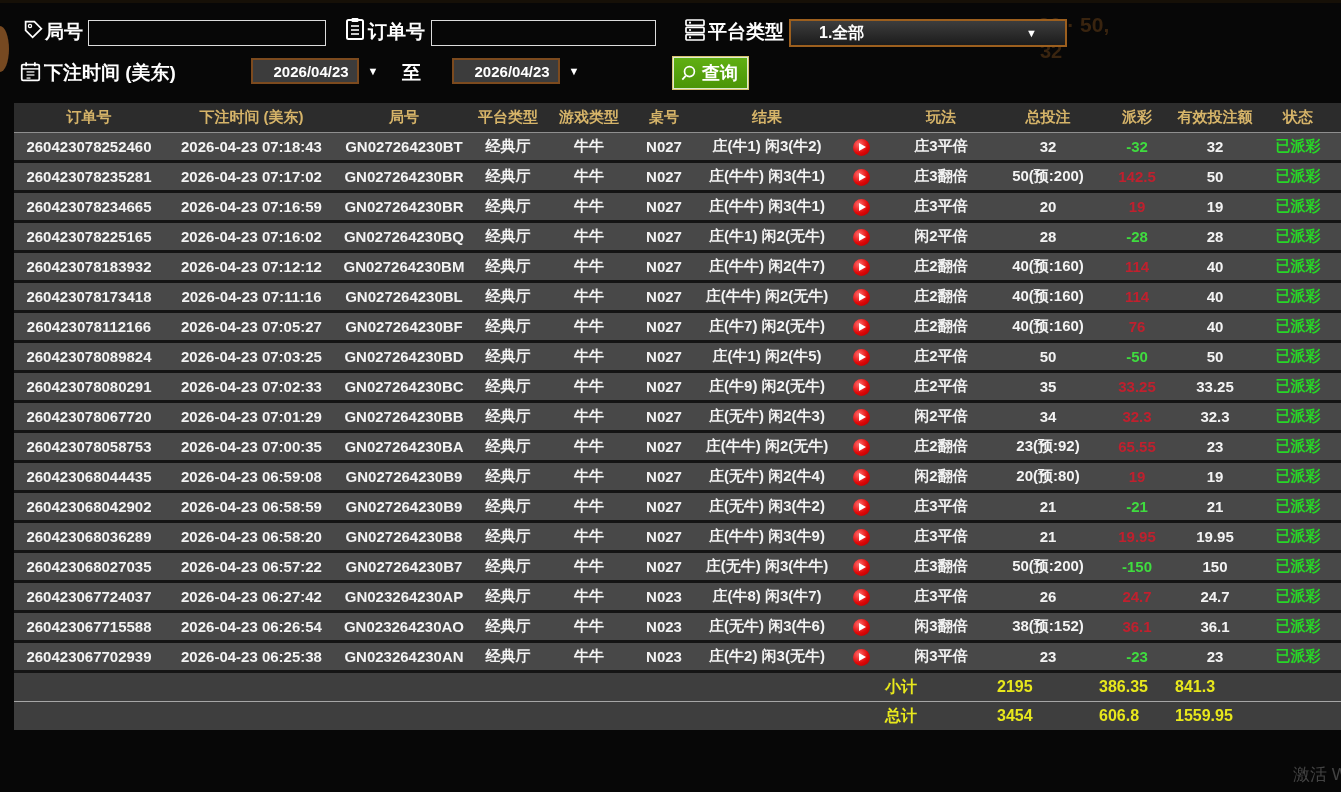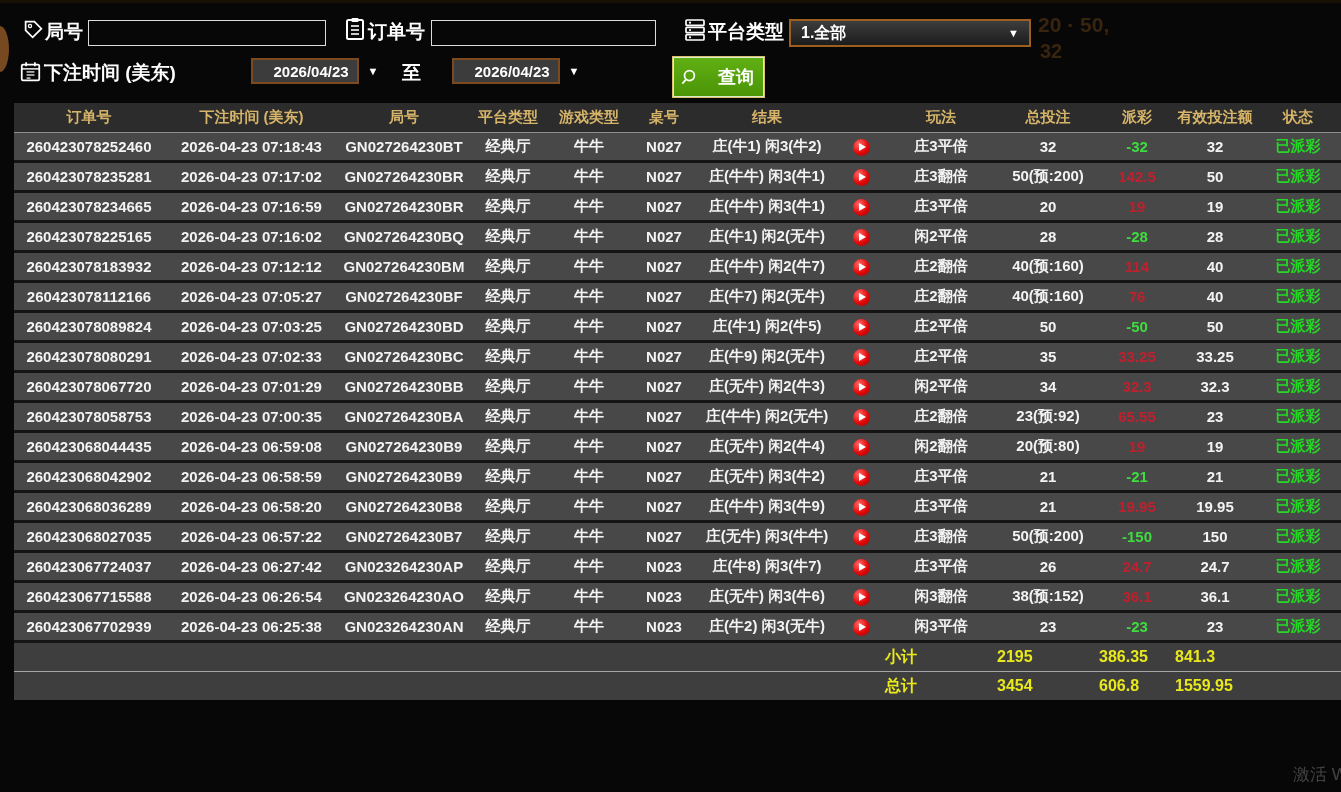--- a/index.html
+++ b/index.html
@@ -12,29 +12,29 @@
           border-radius:50%;opacity:.85;}
   .watermark{position:absolute;left:1293px;top:763px;color:#8a8a8a;opacity:.45;font-size:17px;white-space:nowrap;}
 
   
   .flabel{position:absolute;color:#ffffff;font-weight:bold;font-size:19px;line-height:22px;white-space:nowrap;}
   .ficon{position:absolute;}
   .txtinput{position:absolute;background:rgba(8,8,8,.55);border:1px solid #dcdcdc;color:#fff;
             font-size:15px;padding:0 6px;font-family:"Liberation Sans",sans-serif;}
   .select{position:absolute;left:789px;top:19px;width:218px;height:24px;border:2px solid #9c5f1e;
           background:linear-gradient(#3d3d3d,#1c1c1c);color:#fff;font-size:16px;font-weight:bold;
-          display:flex;align-items:center;justify-content:space-between;padding:0 10px;cursor:pointer;}
+          display:flex;align-items:center;justify-content:space-between;padding:0 28px;cursor:pointer;}
   .datebtn{position:absolute;top:58px;width:108px;height:26px;border:2px solid #7c4a1e;background:#3c3c3c;
            color:#fff;font-size:15px;font-weight:bold;display:flex;align-items:center;justify-content:center;
            gap:19px;cursor:pointer;font-family:"Liberation Sans",sans-serif;padding-left:48px;}
   .caret{font-size:11px;color:#fff;}
-  .querybtn{position:absolute;left:672px;top:56px;height:42px;padding:0 10px 0 6px;
+  .querybtn{position:absolute;left:672px;top:56px;height:34px;padding:0 10px 0 6px;
             background:linear-gradient(#61b013,#4a9406);border:1px solid #d8c070;
             box-shadow:inset 0 0 0 1px rgba(255,255,255,.8);color:#fff;font-size:18px;font-weight:bold;
-            display:flex;align-items:center;gap:20px;cursor:pointer;font-family:"Liberation Sans",sans-serif;}
+            display:flex;align-items:center;gap:4px;cursor:pointer;font-family:"Liberation Sans",sans-serif;}
 
   
   table{position:absolute;left:14px;top:103px;width:1327px;border-collapse:collapse;table-layout:fixed;}
   thead th{background:#2c2c2c;color:#d6b469;font-size:15px;font-weight:bold;height:29px;
            border-bottom:1px solid #8f8f8f;padding:0;white-space:nowrap;}
   tbody td{background:#484848;color:#f3f3f3;font-weight:bold;font-size:15px;text-align:center;
            height:27px;border-bottom:3px solid #141414;padding:0;white-space:nowrap;overflow:hidden;}
   tbody td.pos{color:#c0202e;}
   tbody td.neg{color:#3fdc3f;}
   tbody td.status{color:#27d827;}
@@ -216,20 +216,35 @@
           <td>N027</td>
           <td>庄(牛牛) 闲2(牛7)</td>
           <td><span class="play"></span></td>
           <td>庄2翻倍</td>
           <td>40(预:160)</td>
           <td class="pos">114</td>
           <td>40</td>
           <td class="status">已派彩</td>
         </tr>
         <tr>
+          <td>260423078173418</td>
+          <td>2026-04-23 07:11:16</td>
+          <td>GN027264230BL</td>
+          <td>经典厅</td>
+          <td>牛牛</td>
+          <td>N027</td>
+          <td>庄(牛牛) 闲2(无牛)</td>
+          <td><span class="play"></span></td>
+          <td>庄2翻倍</td>
+          <td>40(预:160)</td>
+          <td class="pos">114</td>
+          <td>40</td>
+          <td class="status">已派彩</td>
+        </tr>
+        <tr>
           <td>260423078112166</td>
           <td>2026-04-23 07:05:27</td>
           <td>GN027264230BF</td>
           <td>经典厅</td>
           <td>牛牛</td>
           <td>N027</td>
           <td>庄(牛7) 闲2(无牛)</td>
           <td><span class="play"></span></td>
           <td>庄2翻倍</td>
           <td>40(预:160)</td>

